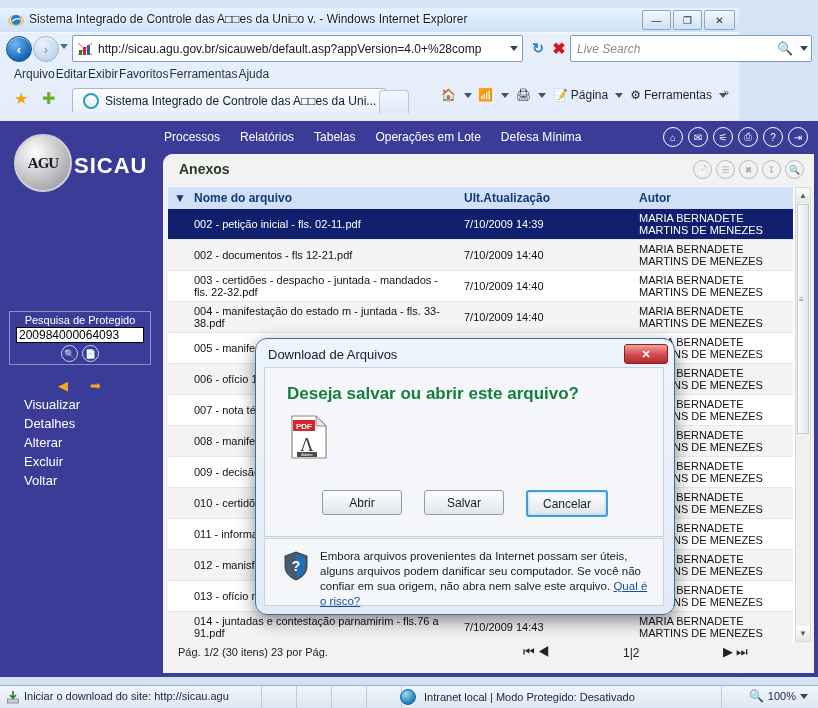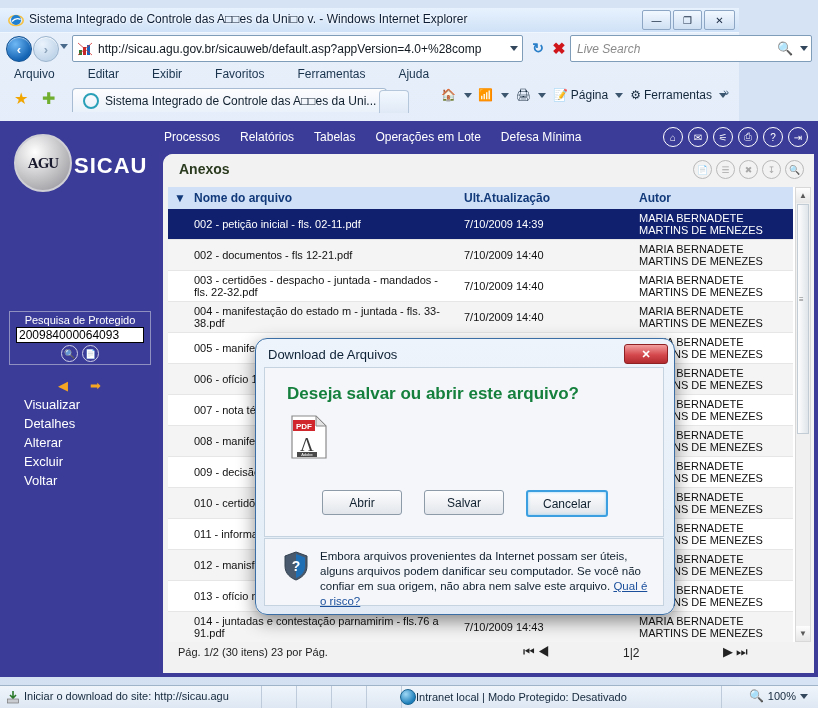--- a/index.html
+++ b/index.html
@@ -51,21 +51,21 @@
     display:flex;align-items:center;justify-content:center;color:#d0161b;font-size:16px;font-weight:bold;}
   .searchbox{position:absolute;left:570px;top:2px;width:240px;height:25px;background:#fff;
     border:1px solid #7f9db9;border-radius:2px;display:flex;align-items:center;}
   .searchbox .ph{flex:1;margin-left:6px;color:#8a8a8a;font-style:italic;font-size:12px;}
   .searchbox .mag{color:#2a5f96;font-size:13px;margin-right:3px;}
   .searchbox .sdrop{width:14px;display:flex;align-items:center;justify-content:center;}
   .searchbox .sdrop i{display:block;width:0;height:0;border-left:4px solid transparent;
     border-right:4px solid transparent;border-top:5px solid #33475c;}
 
   
-  .menubar{height:22px;display:flex;align-items:center;padding-left:14px;gap:33px;}
+  .menubar{height:22px;display:flex;align-items:center;padding-left:14px;gap:1px;}
   .menubar span{font-size:12px;color:#19334d;}
 
   
   .cmdbar{height:28px;position:relative;}
   .favstar{position:absolute;left:14px;top:4px;font-size:16px;color:#f0a500;}
   .favadd{position:absolute;left:42px;top:4px;font-size:16px;color:#6fae2e;}
   .tab{position:absolute;left:72px;top:3px;height:24px;min-width:300px;
     background:linear-gradient(to bottom,#fdfdfe,#eaf1fa);
     border:1px solid #a7bcd3;border-bottom:none;border-radius:4px 4px 0 0;
     display:flex;align-items:center;padding:0 10px;box-sizing:border-box;}
@@ -148,21 +148,21 @@
   .pager .pnav1{position:absolute;left:355px;top:1px;font-size:13px;color:#222;letter-spacing:3px;}
   .pager .pnum{position:absolute;left:455px;top:3px;font-size:12px;color:#222;}
   .pager .pnav2{position:absolute;left:555px;top:1px;font-size:13px;color:#222;letter-spacing:3px;}
 
   
   .iestatus{position:absolute;left:0;top:677px;width:818px;height:22px;
     background:linear-gradient(to bottom,#f0f5fb,#dde7f3);border-top:1px solid #9fb4c9;}
   .iestatus .cell{position:absolute;top:0;height:22px;border-right:1px solid #bdcbdb;box-sizing:border-box;}
   .dlicon{position:absolute;left:6px;top:4px;width:14px;height:14px;}
   .dltext{position:absolute;left:24px;top:4px;font-size:11px;color:#14283c;white-space:nowrap;}
-  .zonewrap{position:absolute;left:400px;top:3px;display:flex;align-items:center;gap:0;}
+  .zonewrap{position:absolute;left:400px;top:3px;display:flex;align-items:center;gap:8px;}
   .zoneglobe{width:14px;height:14px;border-radius:50%;
     background:radial-gradient(circle at 35% 30%,#9fd8f5,#1e7fba 70%);border:1px solid #17628f;}
   .zonetext{font-size:11px;color:#14283c;}
   .zoomwrap{position:absolute;right:10px;top:3px;display:flex;align-items:center;gap:4px;}
   .zoomtext{font-size:11px;color:#14283c;}
   .zoommag{color:#1d6fae;font-size:12px;}
   .zoomdrop{width:0;height:0;border-left:4px solid transparent;border-right:4px solid transparent;
     border-top:5px solid #33475c;}
 
   

